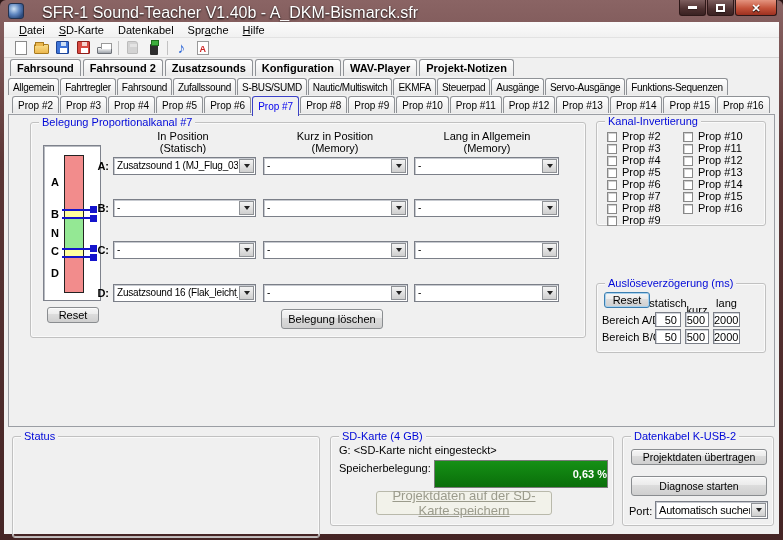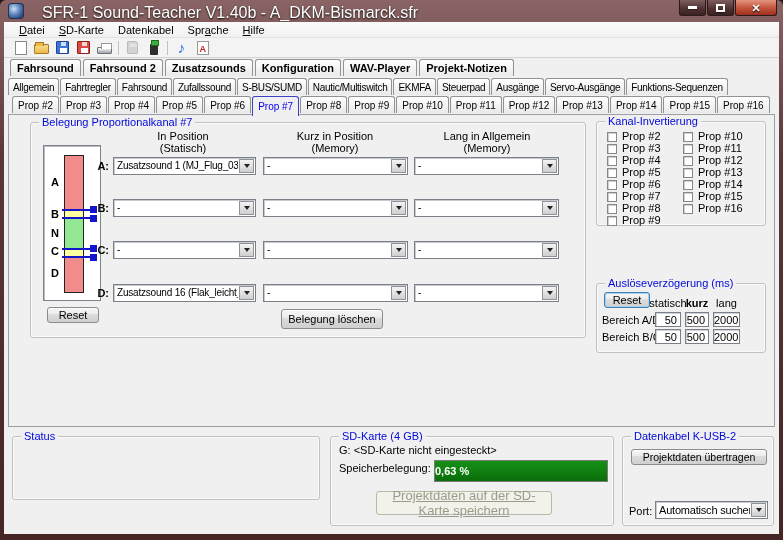--- a/index.html
+++ b/index.html
@@ -79,21 +79,21 @@
 
   
   .group { position:absolute; border:1px solid #c1c1c1; border-radius:3px;
     box-shadow:inset 0 0 0 1px #ffffffaa; z-index:3; }
   .group-title { position:absolute; top:-7px; left:8px; background:#f0f0f0; padding:0 3px;
     color:#0008d8; font-size:11px; line-height:12px; white-space:nowrap; }
 
   .g-belegung { left:30px; top:122px; width:556px; height:216px; }
   .g-kanal    { left:596px; top:121px; width:170px; height:105px; }
   .g-ausloese { left:596px; top:283px; width:170px; height:70px; }
-  .g-status   { left:12px;  top:436px; width:308px; height:64px; }
+  .g-status   { left:12px;  top:436px; width:308px; height:102px; }
   .g-sd       { left:330px; top:436px; width:284px; height:90px; }
   .g-daten    { left:622px; top:436px; width:152px; height:90px; }
 
   
   .diagram { position:absolute; left:12px; top:22px; width:58px; height:156px;
     background:#fff; border:1px solid #7e828c; box-shadow:inset 1px 1px 0 #b9bcc2; }
   .chan-bar { position:absolute; left:20px; top:9px; width:20px; height:138px; border:1px solid #222; }
   .seg { width:100%; }
   .seg-a { height:54px; background:#f28c8c; }
   .seg-by { height:9px; background:#ffff9e; }
@@ -132,23 +132,23 @@
   .cb-label { font-size:11px; line-height:11px; white-space:nowrap; }
 
   
   .num-header { position:absolute; font-size:11px; width:40px; text-align:center; }
   .num-label { position:absolute; font-size:11px; width:58px; text-align:left; white-space:nowrap; }
   .numbox { position:absolute; height:15px; background:#fff; border:1px solid #7b7f88;
     box-shadow:inset 1px 1px 0 #cfd2d8; font-size:11px; text-align:right; padding:1px 3px 0 0; }
 
   
   .plain-label { position:absolute; font-size:11px; white-space:nowrap; }
-  .progress { position:absolute; left:103px; top:23px; width:174px; height:22px;
+  .progress { position:absolute; left:103px; top:23px; width:174px; height:28px;
     border:1px solid #7a7a7a; background:linear-gradient(#169016,#0a6e0a);
-    display:flex; align-items:center; justify-content:flex-start; }
+    display:flex; align-items:center; justify-content:flex-end; }
   .progress-text { color:#fff; font-weight:bold; font-size:11px; }
 </style>
 </head>
 <body>
 
 <div class="window">
 
   <div class="titlebar">
     <div class="app-icon"></div>
     <div class="title-text">SFR-1 Sound-Teacher V1.40b - A_DKM-Bismarck.sfr</div>
@@ -436,21 +436,21 @@
           <div class="cb-label">Prop #16</div>
         </div>
       </div>
   </div>
 
   <div class="group g-ausloese">
     <div class="group-title">Auslöseverzögerung (ms)</div>
     <div class="btn focused" style="left:7px; top:8px; width:46px; height:16px;">Reset</div>
     <div id="delayHeaders">
         <div class="num-header" style="left: 51px; top: 13px;">statisch</div>
-        <div class="num-header" style="left: 80px; top: 13px; font-weight: bold;">kurz</div>
+        <div class="num-header" style="left: 80px; top: 20px;">kurz</div>
         <div class="num-header" style="left: 109.5px; top: 13px;">lang</div>
       </div>
     <div id="delayRows">
         <div class="num-label" style="left: 5px; top: 30px;">Bereich A/D:</div>
         <div class="numbox" style="left: 58px; top: 28px; width: 26px;">50</div>
         <div class="numbox" style="left: 88px; top: 28px; width: 24px;">500</div>
         <div class="numbox" style="left: 116px; top: 28px; width: 27px;">2000</div>
         <div class="num-label" style="left: 5px; top: 47px;">Bereich B/C:</div>
         <div class="numbox" style="left: 58px; top: 45px; width: 26px;">50</div>
         <div class="numbox" style="left: 88px; top: 45px; width: 24px;">500</div>
@@ -468,20 +468,21 @@
     <div class="plain-label" style="left:8px; top:25px;">Speicherbelegung:</div>
     <div class="progress">
       <div class="progress-text">0,63 %</div>
     </div>
     <div class="btn disabled" style="left:45px; top:54px; width:176px; height:24px;">Projektdaten auf der SD-Karte speichern</div>
   </div>
 
   <div class="group g-daten">
     <div class="group-title">Datenkabel K-USB-2</div>
     <div class="btn" style="left:8px; top:12px; width:136px; height:16px; font-size:10.5px;">Projektdaten übertragen</div>
+    <div class="btn" style="left:8px; top:39px; width:136px; height:20px; font-size:10.5px;">Diagnose starten</div>
     <div class="plain-label" style="left:6px; top:68px;">Port:</div>
     <div class="combo" id="portCombo" style="left:32px; top:64px; width:113px;">
         <div class="combo-text" style="font-size: 11px;">Automatisch suchen</div>
         <div class="combo-btn">
           <div class="combo-arrow"></div>
         </div>
       </div>
   </div>
 
 </div>

